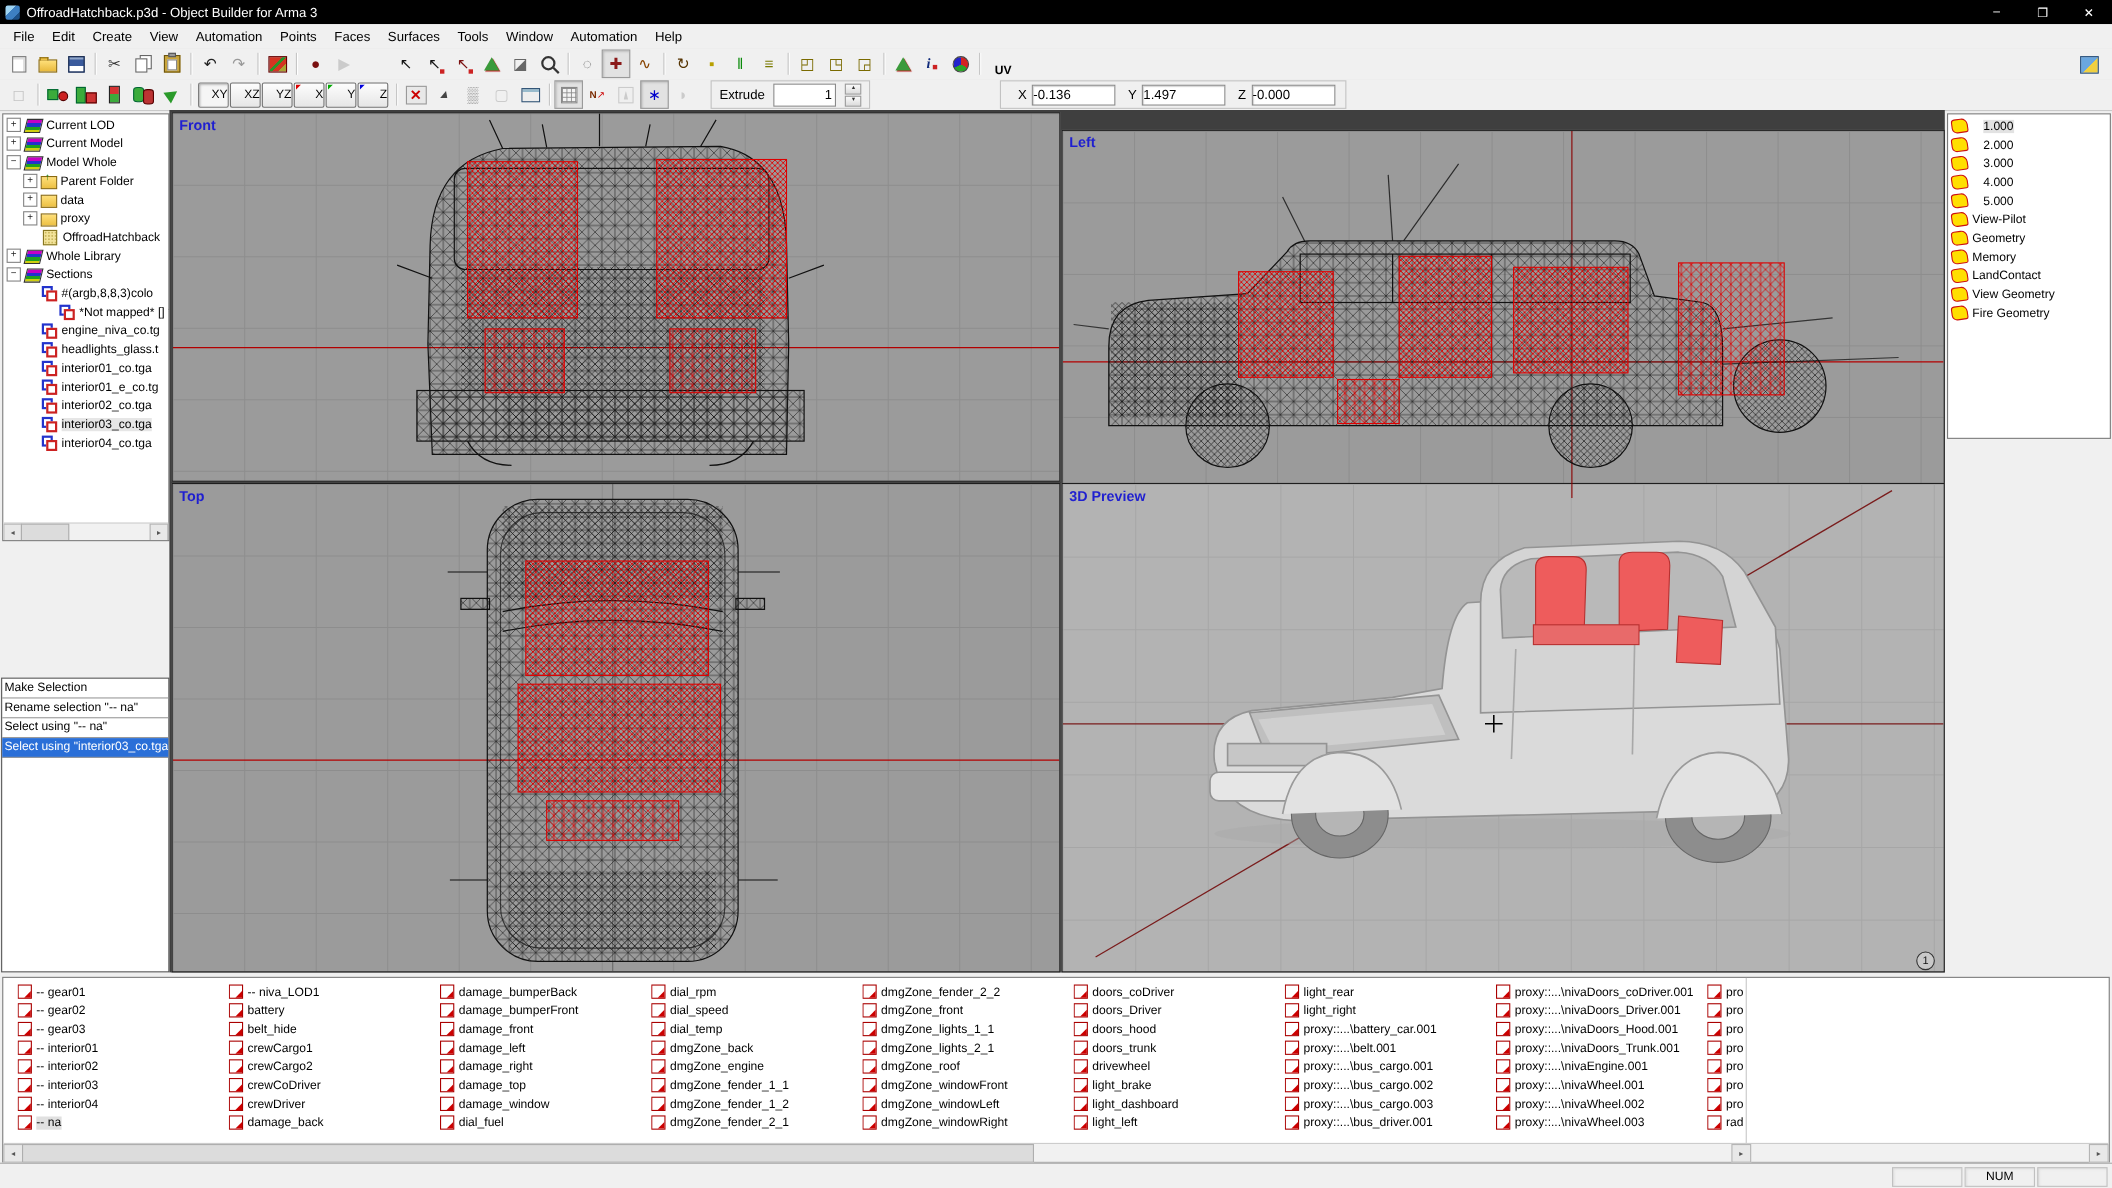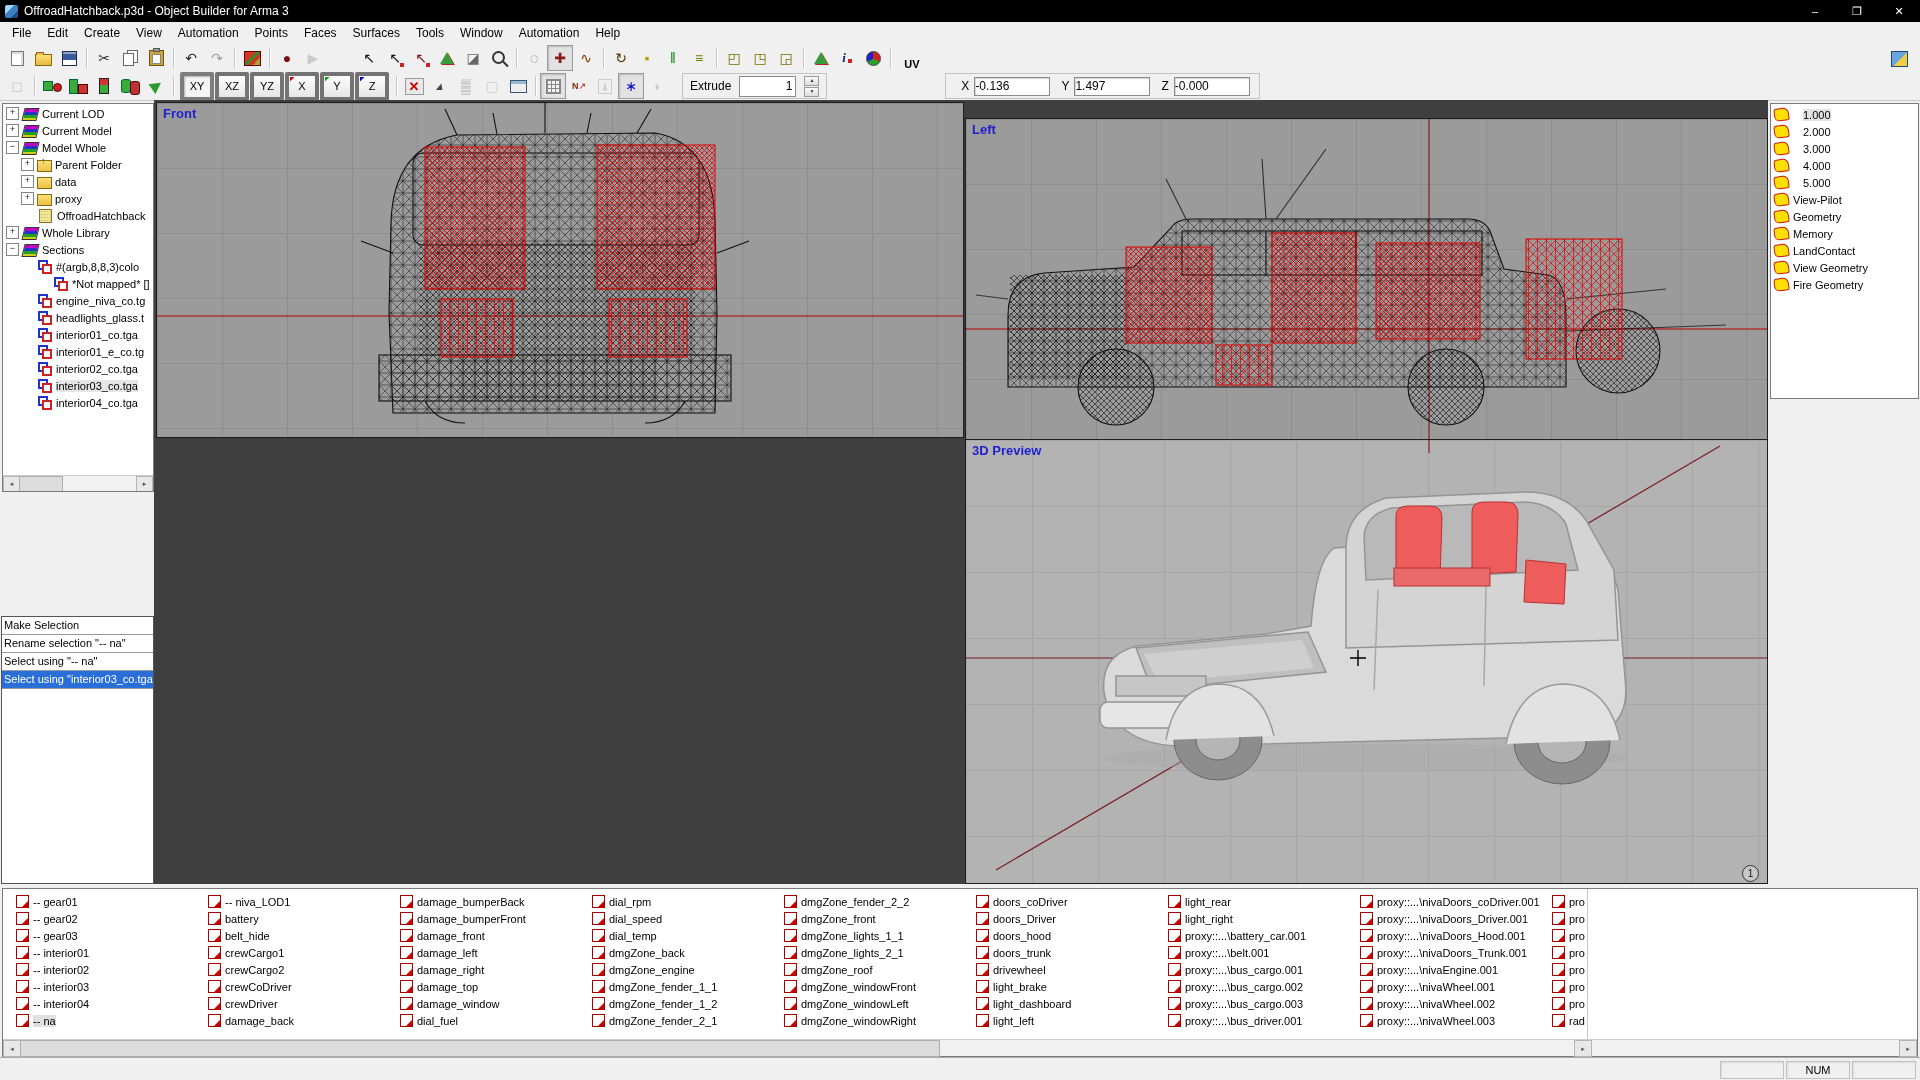--- a/index.html
+++ b/index.html
@@ -62,21 +62,21 @@
   .i-sharp .g::before{content:"▲";font-size:11px;color:#444;display:block;transform:skewX(-18deg)}
   .i-dlg .g{width:15px;height:11px;border:1px solid #357;background:linear-gradient(#9bc 0 3px,#eee 3px)}
   .i-gridic .g{width:13px;height:13px;background-color:#f4f4f4;background-image:linear-gradient(#888 1px,transparent 1px),linear-gradient(90deg,#888 1px,transparent 1px);background-size:4px 4px;border:1px solid #888}
   .i-norm .g::before{content:"N";font-size:9px;font-weight:700;color:#7a2a00}
   .i-norm .g::after{content:"↗";font-size:9px;color:#c00}
   .i-run .g{width:12px;height:13px;border:1px solid #999;background:#eee;position:relative}
   .i-run .g::after{content:"";position:absolute;inset:3px 4px 2px 4px;background:#999;clip-path:polygon(50% 0,100% 100%,0 100%)}
 
   
   .plane-group{display:flex;align-items:center;margin:0 2px}
-  .pbtn{min-width:26px;height:21px;border:4px solid #737373;border-radius:2px;background:linear-gradient(#fdfdfd,#e6e6e6);display:flex;align-items:center;justify-content:center;font-size:11px;position:relative;margin-right:1px}
+  .pbtn{min-width:26px;height:21px;border:1px solid #737373;border-radius:2px;background:linear-gradient(#fdfdfd,#e6e6e6);display:flex;align-items:center;justify-content:flex-end;font-size:11px;position:relative;margin-right:1px}
   .pbtn.active{background:#f5f5f5;border-color:#7d7d7d;box-shadow:inset 1px 1px 2px rgba(0,0,0,.28)}
   .pbtn .mark{position:absolute;top:1px;left:1px;width:5px;height:5px;clip-path:polygon(0 0,100% 0,0 100%)}
 
   
   .ext{display:flex;align-items:center;margin-left:12px;border:1px solid #c2c2c2;padding:1px 7px;height:22px;background:#f0f0f0;gap:8px}
   .ext input{width:50px;height:17px;border:1px solid #8a8a8a;font-size:12px;text-align:right;padding-right:3px;font-family:"Liberation Sans",sans-serif}
   .spinbox{display:flex;flex-direction:column;gap:1px}
   .spinbtn{width:13px;height:8px;border:1px solid #9a9a9a;background:linear-gradient(#fafafa,#dcdcdc);font-size:5px;line-height:6px;text-align:center;color:#333}
   .coords{display:flex;align-items:center;gap:5px;margin-left:118px;border:1px solid #c2c2c2;height:24px;padding:0 9px;background:#f0f0f0}
   .coords .cl{font-size:12px;margin-left:6px}
@@ -584,20 +584,42 @@
       <g stroke="#dd0000" stroke-width="1">
         <rect x="160" y="128" width="86" height="96" fill="url(#mR)"></rect>
         <rect x="306" y="114" width="84" height="110" fill="url(#mR)"></rect>
         <rect x="410" y="124" width="104" height="96" fill="url(#mR)"></rect>
         <rect x="560" y="120" width="96" height="120" fill="url(#mR2)"></rect>
         <rect x="250" y="226" width="56" height="40" fill="url(#mR2)"></rect>
       </g>
     </svg>
   </div>
 
+  <div class="vp vp-top">
+    <div class="vp-label">Top</div>
+    <svg width="806" height="443" viewBox="0 0 806 443">
+      <line x1="0" y1="251" x2="806" y2="251" stroke="#b30000" stroke-width="1"></line>
+      <line x1="400" y1="0" x2="400" y2="443" stroke="#4a4a4a" stroke-width="1" opacity="0.6"></line>
+      <g stroke="#111" fill="none" stroke-width="1.1">
+        <rect x="286" y="14" width="228" height="420" rx="46" fill="url(#mB2)"></rect>
+        <rect x="298" y="26" width="204" height="396" rx="38" opacity="0.7"></rect>
+        <path d="M300 116 Q400 96 500 116 M300 134 Q400 114 500 134"></path>
+        <rect x="262" y="104" width="26" height="10" fill="url(#mB2)"></rect>
+        <rect x="512" y="104" width="26" height="10" fill="url(#mB2)"></rect>
+        <path d="M286 80 L250 80 M514 80 L552 80 M286 360 L252 360 M514 360 L550 360"></path>
+      </g>
+      <rect x="300" y="20" width="200" height="86" fill="url(#mB)" opacity="0.9"></rect>
+      <rect x="306" y="352" width="188" height="72" fill="url(#mB)" opacity="0.9"></rect>
+      <g stroke="#dd0000" stroke-width="1">
+        <rect x="321" y="70" width="166" height="104" fill="url(#mR)"></rect>
+        <rect x="314" y="182" width="184" height="98" fill="url(#mR)"></rect>
+        <rect x="340" y="288" width="120" height="36" fill="url(#mR2)"></rect>
+      </g>
+    </svg>
+  </div>
 
   <div class="vp preview vp-3d">
     <div class="vp-label">3D Preview</div>
     <svg width="801" height="443" viewBox="0 0 801 443">
       <line x1="0" y1="218" x2="801" y2="218" stroke="#7a1c1c" stroke-width="1.2"></line>
       <line x1="30" y1="430" x2="754" y2="6" stroke="#7a1c1c" stroke-width="1.2"></line>
       <ellipse cx="400" cy="318" rx="262" ry="14" fill="#a8a8a8" opacity="0.45"></ellipse>
       <g stroke="#949494" stroke-width="1.5">
         <path d="M138 252 Q134 214 172 206 L300 194 L345 186 Q350 120 368 108 L560 96 Q640 100 652 150 L660 250 Q660 290 620 296 L210 306 Q146 302 138 252 Z" fill="#dadada"></path>
         <path d="M380 108 Q380 70 420 58 L560 52 Q600 52 620 80 L648 130 L652 200 L380 208 Z" fill="#d4d4d4"></path>

